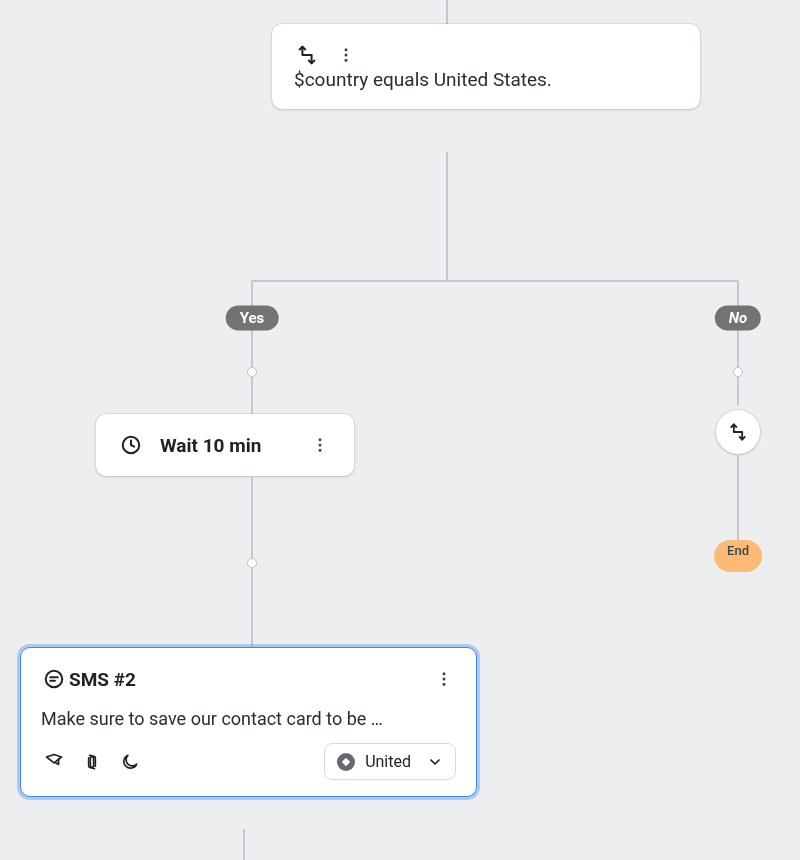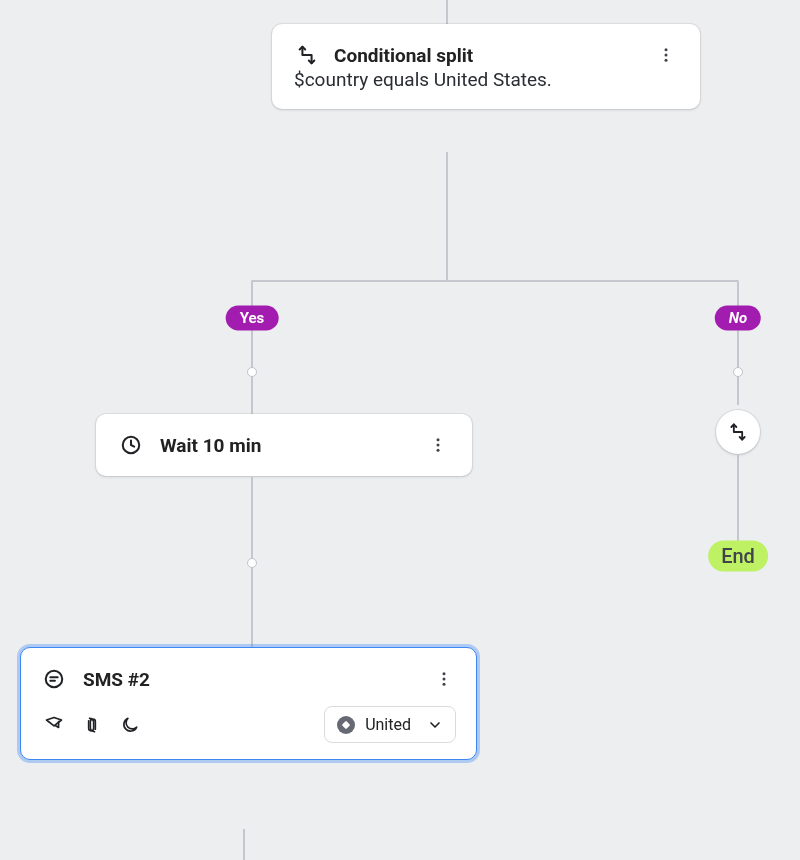--- a/index.html
+++ b/index.html
@@ -64,36 +64,36 @@
       height: 24px;
       display: flex;
       align-items: center;
       justify-content: center;
       cursor: pointer;
       border-radius: 4px;
       color: #3e4249;
     }
     .pill {
       position: absolute;
-      background: #a21caf;
+      background: #737373;
       color: #fff;
       font-weight: 700;
       font-size: 15px;
       border-radius: 999px;
       padding: 3px 14px 4px;
       transform: translate(-50%, -50%);
     }
     .end-pill {
       position:absolute;
-      background:#bef264;
+      background:#fdba74;
       color:#404349;
       font-weight:500;
-      font-size:20px;
+      font-size:13px;
       border-radius:999px;
-      padding:3px 13px 4px;
+      padding:3px 13px 14px;
       transform:translate(-50%,-50%);
     }
     .round-node {
       position:absolute;
       width:44px; height:44px;
       border-radius:50%;
       background:#fff;
       box-shadow:0 1px 3px rgba(16,20,28,.18), 0 0 0 1px rgba(16,20,28,.06);
       display:flex; align-items:center; justify-content:center;
       transform:translate(-50%,-50%);
@@ -143,21 +143,20 @@
 
   <div class="card" style="left:272px; top:24px; width:428px;">
     <div class="card-header">
       <span class="icon-chip">
         <svg width="22" height="22" viewBox="0 0 24 24" fill="none" stroke="#202226" stroke-width="2.2" stroke-linecap="round" stroke-linejoin="round">
           <polyline points="7,3 7,12 17,12 17,21"></polyline>
           <polyline points="4,6 7,3 10,6"></polyline>
           <polyline points="14,18 17,21 20,18"></polyline>
         </svg>
       </span>
-      <span class="title">Conditional split</span>
       <div class="more-btn">
         <svg width="18" height="18" viewBox="0 0 24 24" fill="#3e4249">
           <circle cx="12" cy="5" r="2"></circle>
             <circle cx="12" cy="12" r="2"></circle>
             <circle cx="12" cy="19" r="2"></circle>
         </svg>
       </div>
     </div>
     <div class="card-body">$country equals United States.</div>
   </div>
@@ -169,21 +168,21 @@
   <div class="connector-line" style="left:251px; top:282px; width:2px; height:135px;"></div>
   <div class="connector-line" style="left:737px; top:282px; width:2px; height:123px;"></div>
 
   <div class="pill" style="left:252px; top:318px;">Yes</div>
 
   <div class="pill" style="left:738px; top:318px;font-style:italic;">No</div>
 
   <div class="connector-dot" style="left:252px; top:372px;"></div>
   <div class="connector-dot" style="left:738px; top:372px;"></div>
 
-  <div class="card" style="left:96px; top:414px; width:376px;">
+  <div class="card" style="left:96px; top:414px; width:258px;">
     <div class="card-header" style="gap:16px;">
       <span class="icon-chip">
         <svg width="22" height="22" viewBox="0 0 24 24" fill="none" stroke="#202226" stroke-width="2.2" stroke-linecap="round" stroke-linejoin="round">
           <circle cx="12" cy="12" r="9"></circle>
             <polyline points="12,7 12,12 15.5,13.8"></polyline>
         </svg>
       </span>
       <span class="title">Wait 10 min</span>
       <div class="more-btn">
         <svg width="18" height="18" viewBox="0 0 24 24" fill="#3e4249">
@@ -204,37 +203,38 @@
       <polyline points="4,6 7,3 10,6"></polyline>
       <polyline points="14,18 17,21 20,18"></polyline>
     </svg>
   </div>
 
   <div class="connector-line" style="left:737px; top:454px; width:2px; height:91px;"></div>
 
   <div class="end-pill" style="left:738px; top:556px;">End</div>
 
   <div class="card selected" style="left:20px; top:647px; width:457px; padding:18px 20px 16px;">
-    <div class="card-header" style="gap:16px;">
+    <div class="card-header" style="gap:2px;">
       <span class="icon-chip">
         <svg width="22" height="22" viewBox="0 0 24 24" fill="none" stroke="#202226" stroke-width="2.2" stroke-linecap="round" stroke-linejoin="round">
           <circle cx="12" cy="12" r="9"></circle>
           <line x1="8" y1="10" x2="16" y2="10"></line>
           <line x1="8" y1="14" x2="13" y2="14"></line>
         </svg>
       </span>
       <span class="title">SMS #2</span>
       <div class="more-btn">
         <svg width="18" height="18" viewBox="0 0 24 24" fill="#3e4249">
           <circle cx="12" cy="5" r="2"></circle>
             <circle cx="12" cy="12" r="2"></circle>
             <circle cx="12" cy="19" r="2"></circle>
         </svg>
       </div>
     </div>
+    <div class="card-body" style="font-size:18px; margin-top:16px;">Make sure to save our contact card to be …</div>
     <div class="icon-row">
       <span class="icon-chip">
         <svg width="20" height="20" viewBox="0 0 24 24" fill="none" stroke="#202226" stroke-width="2" stroke-linecap="round" stroke-linejoin="round">
           <path d="M3 6 L12 3 L21 6 L12 13 Z"></path>
           <polyline points="17.5,8 17.5,15 14,13"></polyline>
         </svg>
       </span>
       <span class="icon-chip">
         <svg width="20" height="20" viewBox="0 0 24 24" fill="none" stroke="#202226" stroke-width="2" stroke-linecap="round" stroke-linejoin="round">
           <path d="M9 4 a5 5 0 0 1 5 5 v7 a3 3 0 0 1 -6 0 V7"></path>

